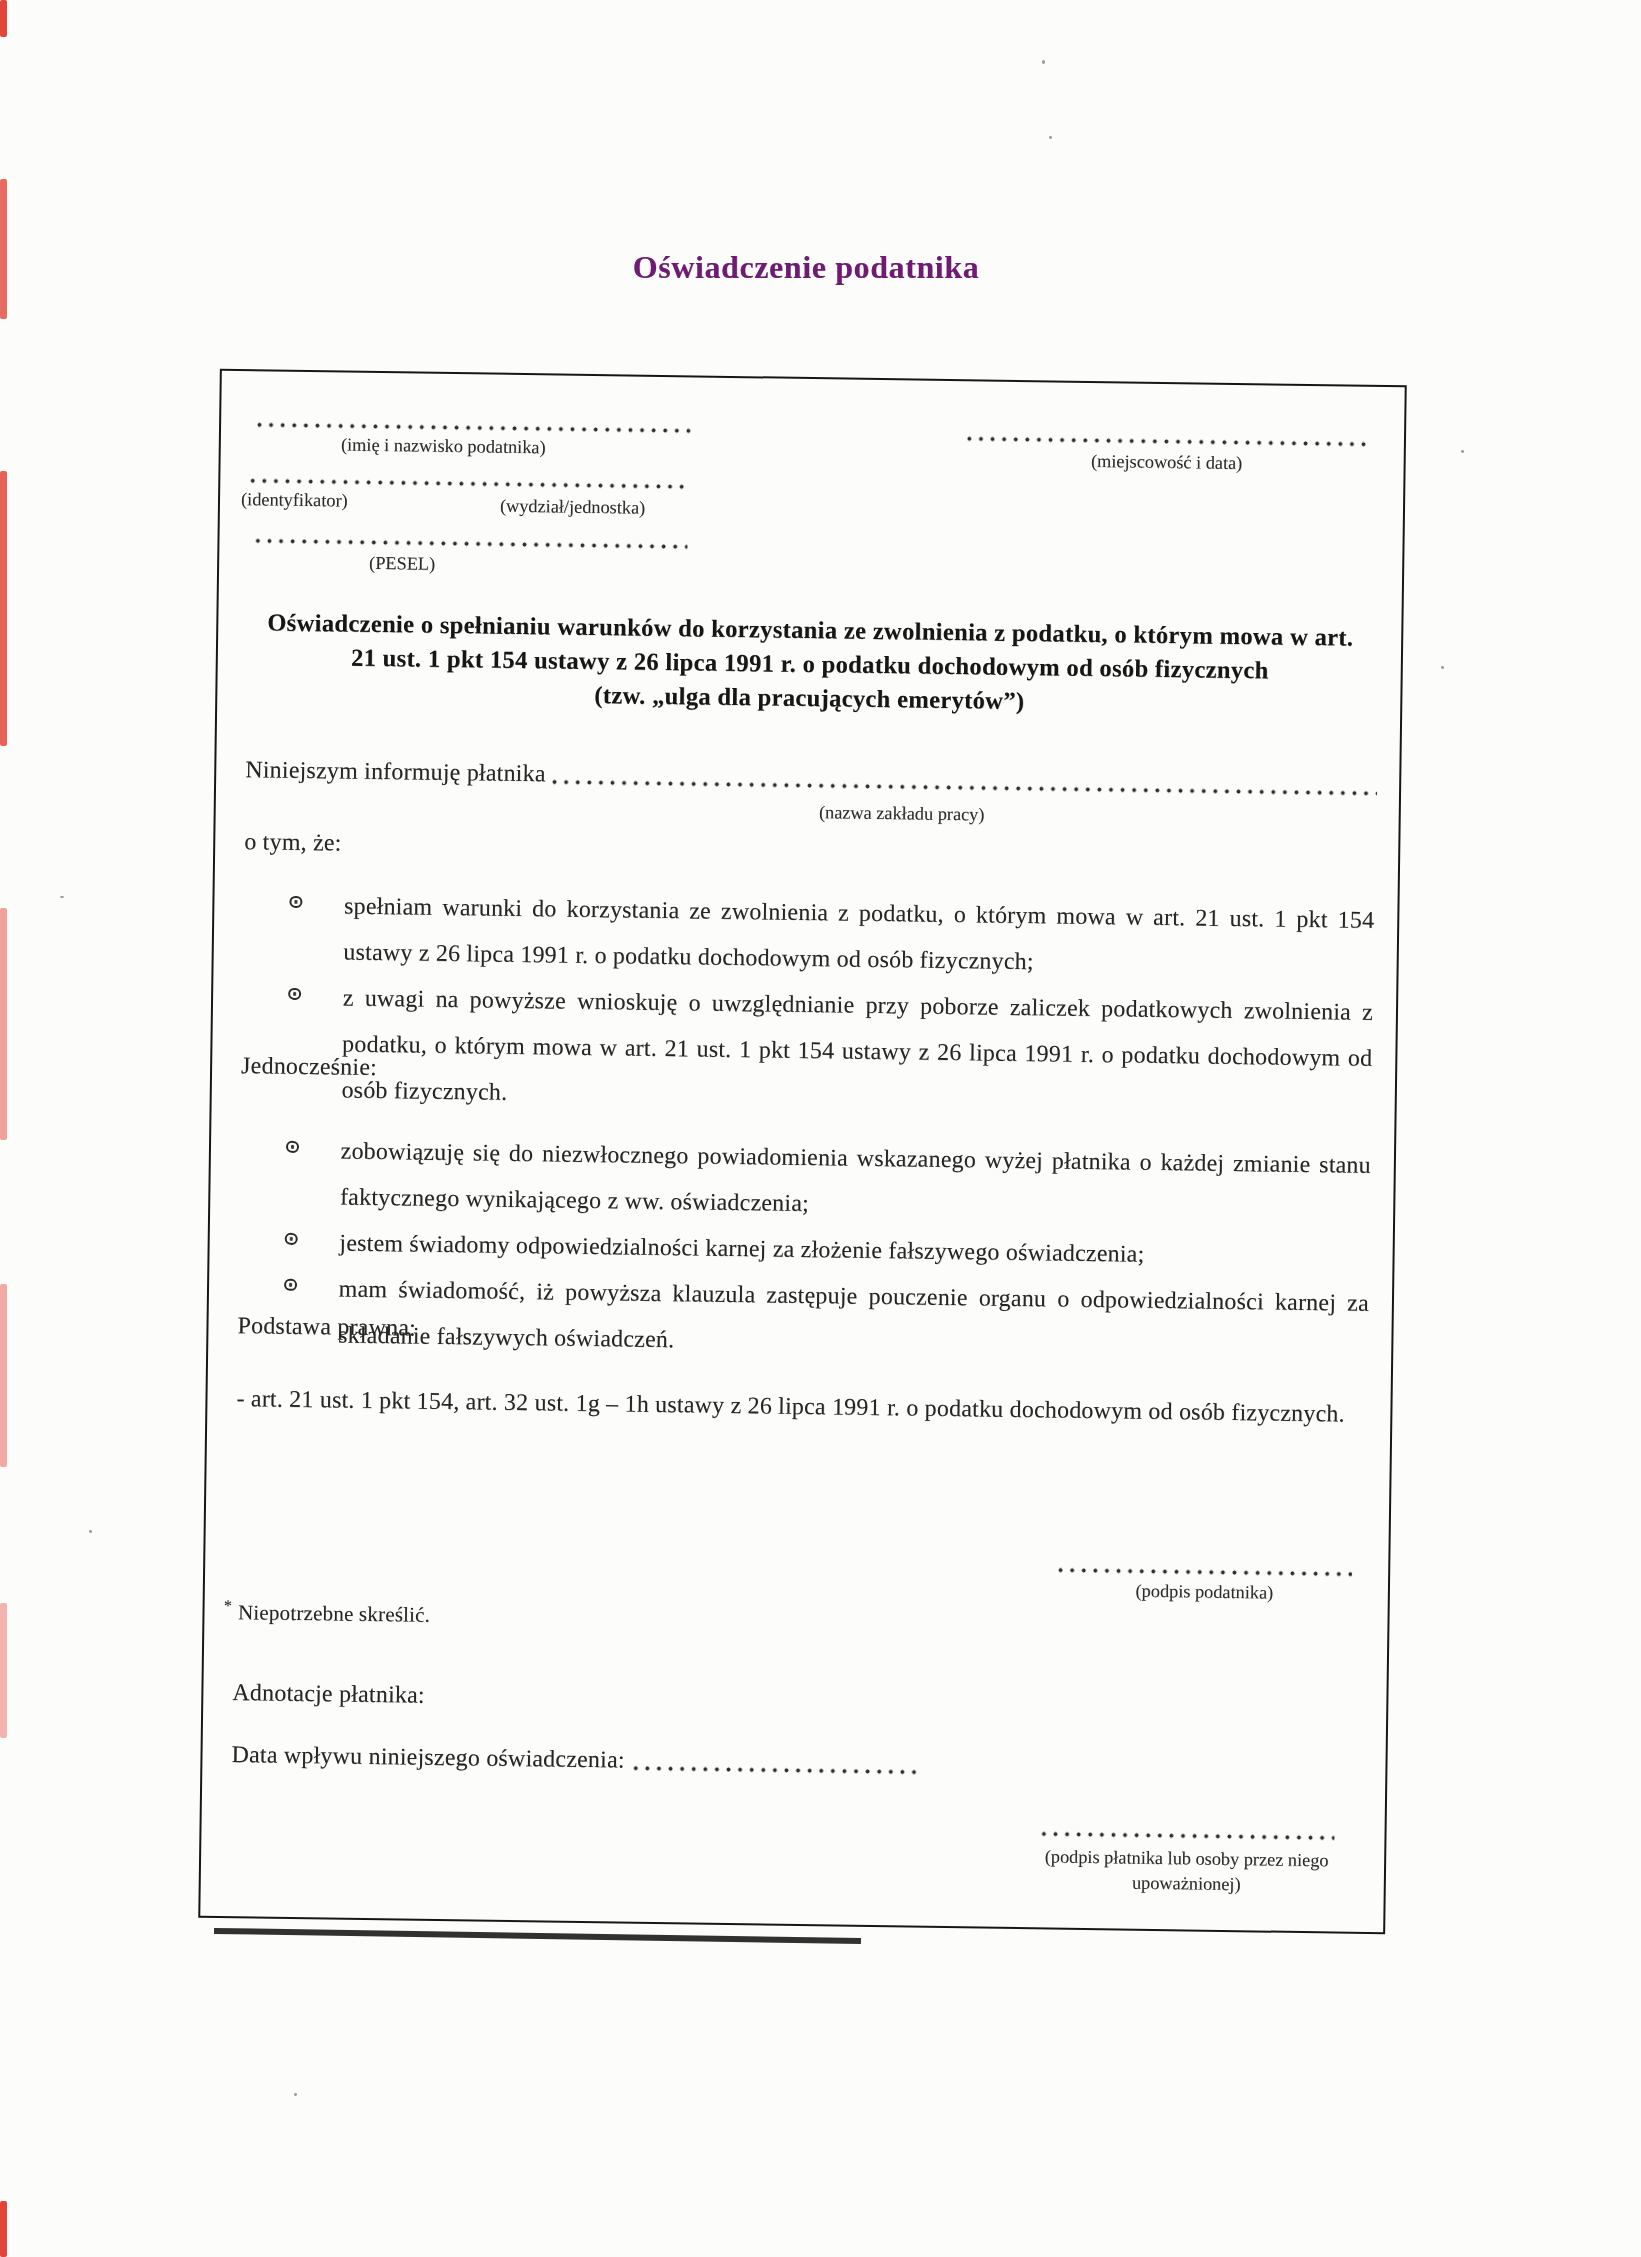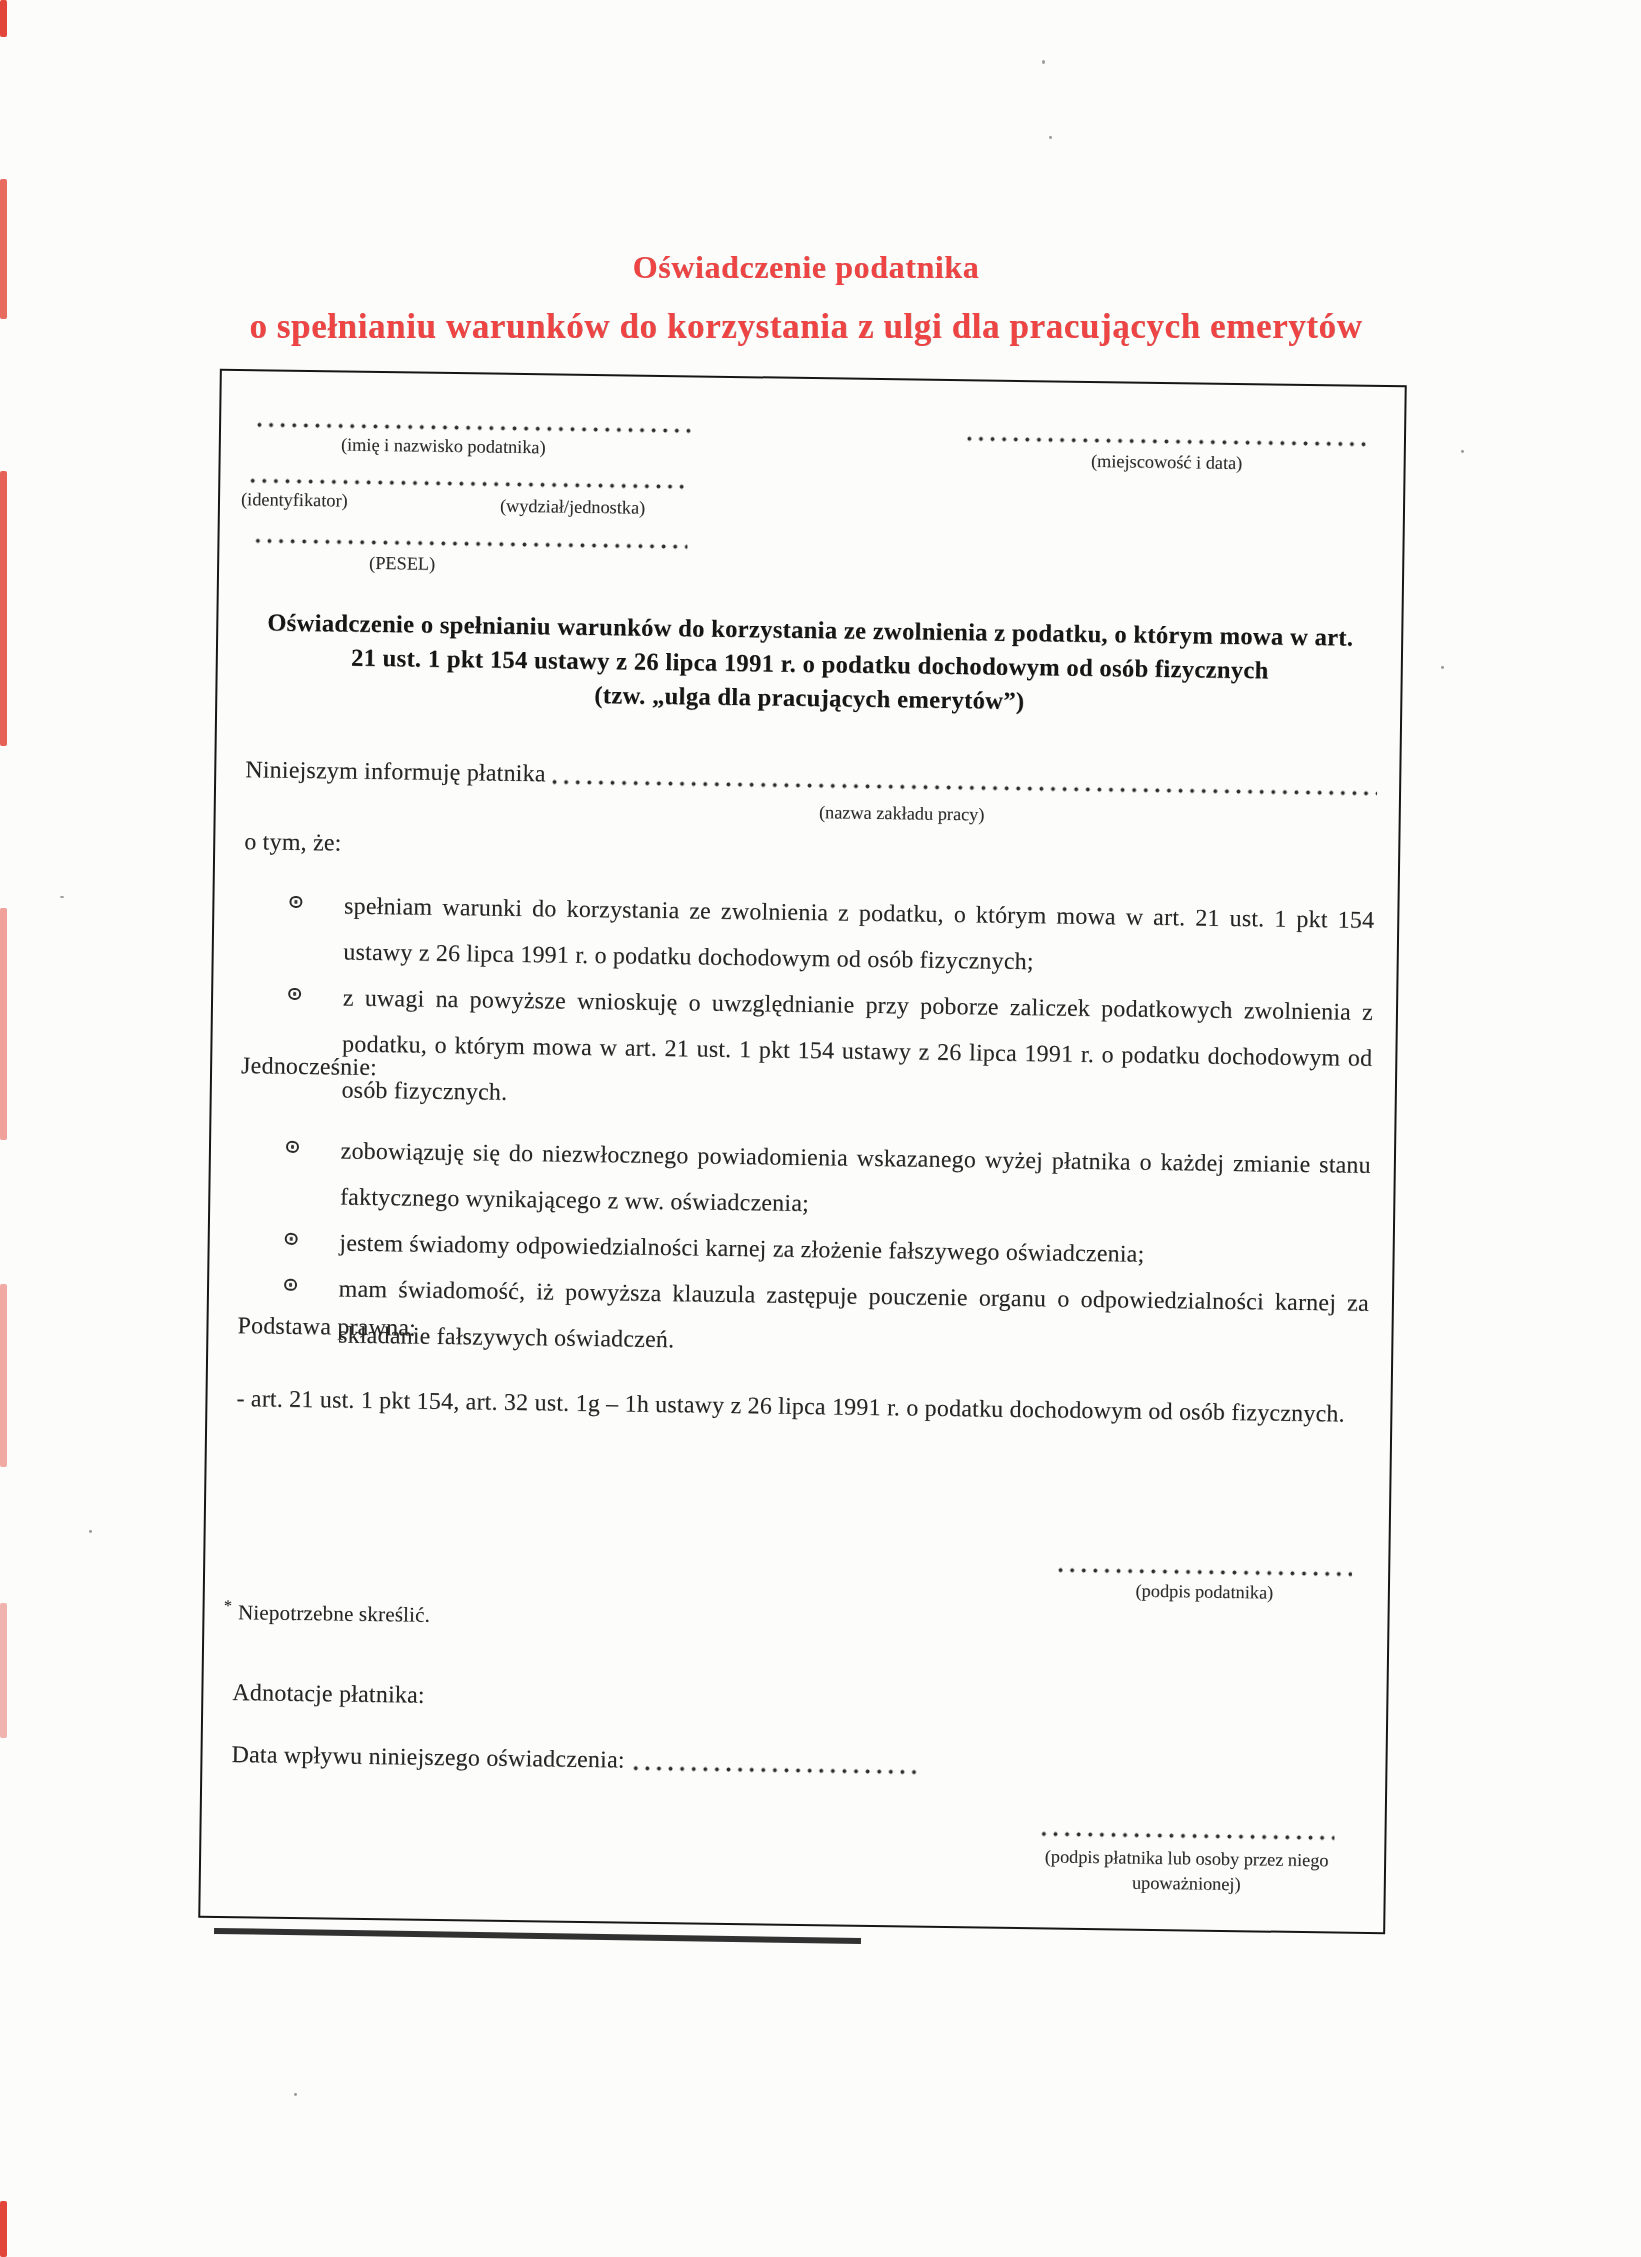--- a/index.html
+++ b/index.html
@@ -11,21 +11,21 @@
     font-family:"Liberation Serif","DejaVu Serif",serif;
     color:#242424;
   }
   
   .edge-red{position:absolute;left:0;width:6.8px;background:#e2463a;border-radius:1.9px;}
   .smear{position:absolute;background:#1b1b1b;}
   .speck{position:absolute;background:#9a9a9a;border-radius:50%;}
   
   .doc-title{
     position:absolute;left:106px;width:1400px;text-align:center;
-    font-weight:bold;color:#ef4444;letter-spacing:0.6px;
+    font-weight:bold;color:#701a75;letter-spacing:0.6px;
     text-shadow:0.4px 0.4px 0 rgba(40,40,40,.35);
   }
   #title-main{top:249px;font-size:32px;}
   #title-sub{top:307px;font-size:35px;}
   
   #form-box{
     position:absolute;left:209px;top:377px;width:1183px;height:1545px;
     border:2.9px solid #161616;
     transform:rotate(0.8deg);
     transform-origin:center center;
@@ -85,21 +85,20 @@
   <div class="speck" style="left:1049px;top:136px;width:2.9px;height:2.9px;"></div>
   <div class="speck" style="left:60px;top:896px;width:3.9px;height:1.9px;"></div>
   <div class="speck" style="left:1461px;top:450px;width:2.9px;height:2.9px;"></div>
   <div class="speck" style="left:89px;top:1530px;width:2.9px;height:2.9px;"></div>
   <div class="speck" style="left:1441px;top:666px;width:2.9px;height:2.9px;"></div>
   <div class="speck" style="left:294px;top:2093px;width:2.9px;height:2.9px;"></div>
 
   <div class="smear" style="left:214px;top:1933px;width:647px;height:5.8px;transform:rotate(0.9deg);opacity:.9;"></div>
 
   <div id="title-main" class="doc-title">Oświadczenie podatnika</div>
-  <div id="title-sub" class="doc-title">o spełnianiu warunków do korzystania z ulgi dla pracujących emerytów</div>
 
   <div id="form-box">
 
     <div class="abs dotline" style="left:35px;top:50px;width:436px;"></div>
     <div class="abs small-label" style="left:97px;top:62px;width:251px;">(imię i nazwisko podatnika)</div>
 
     <div class="abs dotline" style="left:29px;top:106px;width:440px;"></div>
     <div class="abs small-label" style="left:21px;top:118px;width:154px;text-align:left;">(identyfikator)</div>
     <div class="abs small-label" style="left:280px;top:121px;width:193px;text-align:left;">(wydział/jednostka)</div>
 

